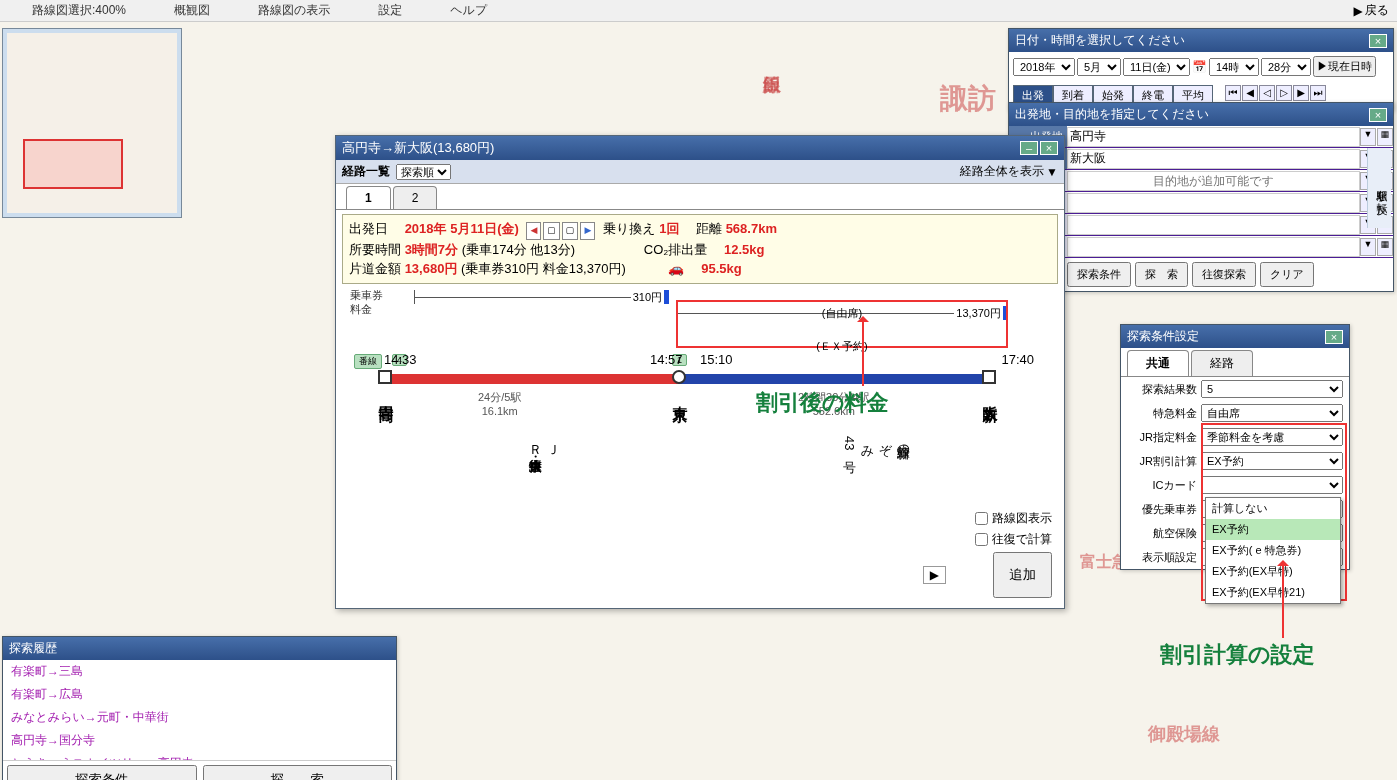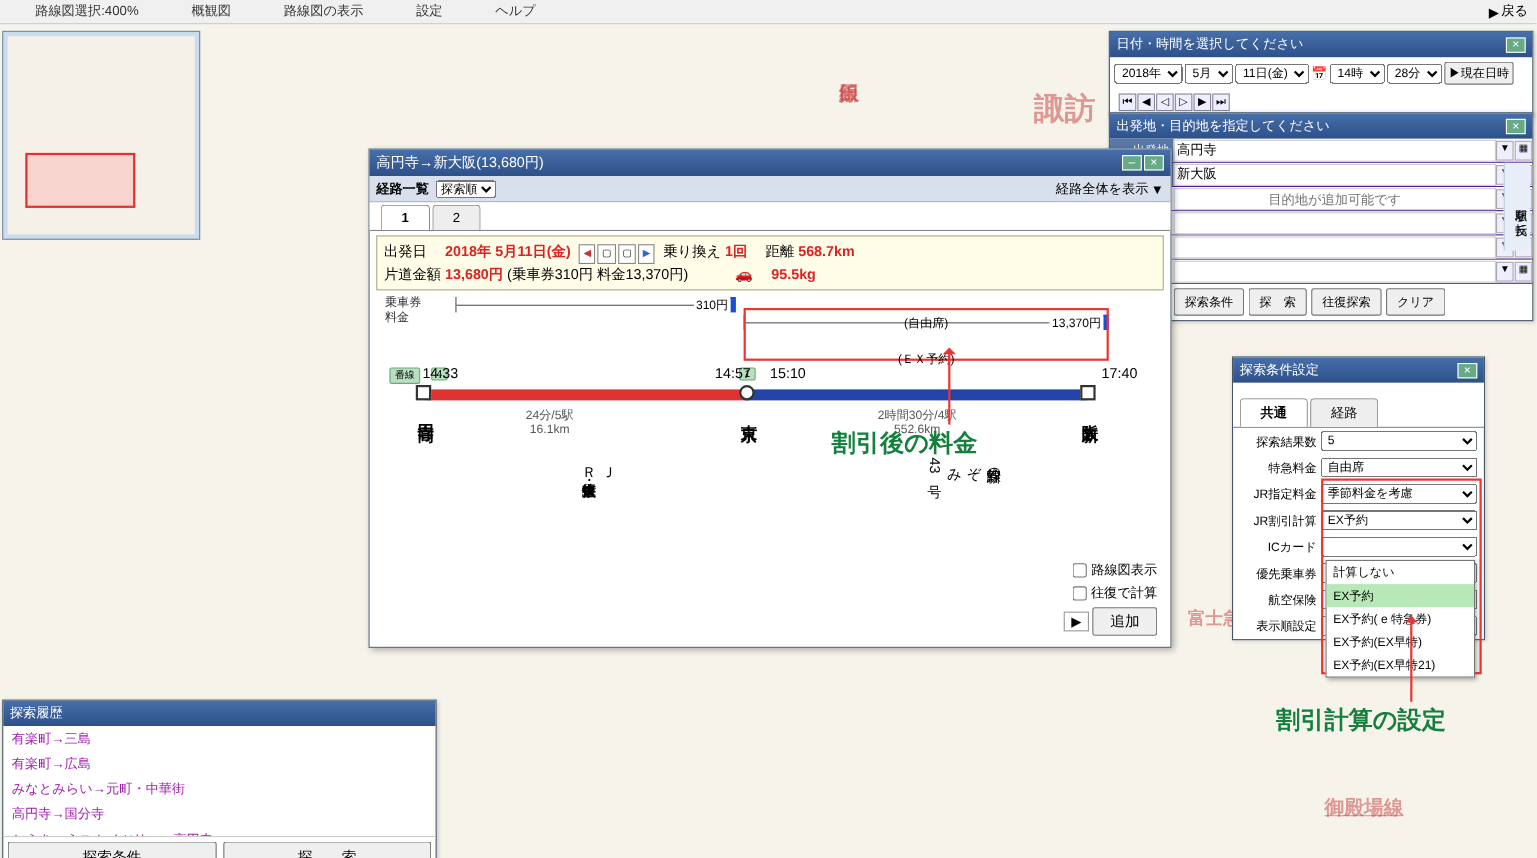--- a/index.html
+++ b/index.html
@@ -43,21 +43,21 @@
 .seg-badge { position:absolute; font-size:9px; background:#b8e0c0; border:1px solid #6a7; padding:0 4px; border-radius:2px;}
 .node { position:absolute; width:14px; height:14px; background:#fff; border:2px solid #333; top:-6px;}
 .node.circ{ border-radius:50%;}
 .bar { position:absolute; height:10px; top:-2px;}
 .train-name { position:absolute; writing-mode:vertical-rl; font-size:13px; top:60px;}
 .station-name { position:absolute; writing-mode:vertical-rl; font-size:15px; font-weight:bold; top:18px;}
 .time-lbl { position:absolute; top:-24px; font-size:13px;}
 .meta-lbl { position:absolute; top:14px; font-size:11px; color:#555; text-align:center;}
 .footer-controls { position:absolute; right:12px; bottom:10px; display:flex; flex-direction:column; gap:4px; align-items:flex-end;}
 .footer-controls label { display:flex; gap:4px; align-items:center;}
-.footer-controls button{ padding:2px 14px;}
+.footer-controls button{ padding:12px 14px;margin-left:44px;}
 
 
 .panel { position:absolute; border:1px solid #456; background:#fff; box-shadow:1px 1px 4px rgba(0,0,0,.2); z-index:55;}
 .panel .win-title{ font-size:12px;}
 .dt-panel { left:1008px; top:28px; width:386px;}
 .dt-row{ padding:4px; display:flex; gap:2px; align-items:center; flex-wrap:wrap;}
 .dt-row select, .dt-row button{ font-size:11px; padding:1px 2px;}
 .dt-type-btns { display:flex; gap:0; padding:4px;}
 .dt-type-btns span{ padding:2px 8px; border:1px solid #567; background:#eef; font-size:11px; cursor:pointer;}
 .dt-type-btns span.active{ background:#2d5089; color:#fff;}
@@ -69,21 +69,21 @@
 .od-row .lbl{ width:58px; background:#5878a8; color:#fff; padding:3px 4px; font-size:11px; text-align:right;}
 .od-row .lbl.lt{ background:#eef; color:#888;}
 .od-row input{ flex:1; border:1px solid #ccc; padding:2px; font-size:12px;}
 .od-row .btns{ display:flex; gap:1px;}
 .od-row .btns span{width:16px; height:18px; border:1px solid #aaa; background:#eef; font-size:9px; text-align:center;}
 .od-footer{ padding:4px; display:flex; gap:4px; align-items:center;}
 .od-footer button{ padding:3px 8px; font-size:11px;}
 .flip-btn { position:absolute; right:2px; top:22px; bottom:30px; width:24px; background:#e8eef8; border-left:1px solid #bcd; writing-mode:vertical-rl; text-align:center; padding:8px 2px; font-size:11px;}
 
 .cond-panel{ left:1120px; top:324px; width:230px; z-index:70;}
-.cond-panel .tabs{ padding:14px 0 0 6px;}
+.cond-panel .tabs{ padding:2px 0 0 6px;}
 .cond-row{ display:flex; padding:3px 6px; align-items:center; gap:4px; font-size:11px;}
 .cond-row .cl{ width:70px; text-align:right;}
 .cond-row select, .cond-row input{ flex:1; font-size:11px; padding:1px;}
 .dropdown-open{ position:absolute; left:84px; top:120px; width:136px; background:#fff; border:1px solid #777; box-shadow:2px 2px 4px rgba(0,0,0,.3); z-index:5;}
 .dropdown-open div{ padding:3px 6px; font-size:11px; }
 .dropdown-open div.sel{ background:#b8e8b8;}
 .red-highlight-box{ position:absolute; border:2px solid #e33; pointer-events:none;}
 
 
 .hist-panel{ left:2px; top:636px; width:395px; z-index:50;}
@@ -108,21 +108,21 @@
   <span class="menubar-item">ヘルプ</span>
   <span class="menubar-right">
     <span>▶</span>
     <span>戻る</span>
   </span>
 </div>
 
 <div class="map-bg">
   <span class="hlbl" style="left:940px;top:14px;margin-top:44px;">諏訪</span>
   <span class="hlbl" style="left:760px;top:40px;writing-mode:vertical-rl;font-size:18px;">飯田線</span>
-  <span class="hlbl" style="left:1204px;top:700px;font-size:18px;text-decoration:underline;">御殿場線</span>
+  <span class="hlbl" style="left:1148px;top:700px;font-size:18px;">御殿場線</span>
   <span class="hlbl" style="left:1080px;top:530px;font-size:16px;">富士急</span>
 </div>
 
 <div class="overview-map">
   <div class="inner"></div>
   <div class="highlight"></div>
 </div>
 
 <div class="route-window">
   <div class="win-title">
@@ -149,20 +149,27 @@
       <span class="transfer-icons">
           <span style="color:#c33;">◀</span>
           <span>▢</span>
           <span>▢</span>
           <span style="color:#36c;">▶</span>
         </span>
       <span>乗り換え</span>
       <span class="red">1回</span>　
       <span>距離</span>
       <span class="red">568.7km</span>
+    </div>
+    <div>
+      <span>所要時間</span>
+      <span class="red">3時間7分</span>
+      <span>(乗車174分 他13分)</span>　　　　　
+      <span>CO₂排出量</span>　
+      <span class="red">12.5kg</span>
     </div>
     <div>
       <span>片道金額</span>
       <span class="red">13,680円</span>
       <span>(乗車券310円 料金13,370円)</span>
       　　　<span style="color:#888;">🚗</span>　
       <span class="red">95.5kg</span>
     </div>
   </div>
 
@@ -238,20 +245,27 @@
   <div class="dt-row">
     <select><option>2018年</option></select>
     <select><option>5月</option></select>
     <select><option>11日(金)</option></select>
     <span>📅</span>
     <select><option>14時</option></select>
     <select><option>28分</option></select>
     <button>▶<span>現在日時</span></button>
   </div>
   <div style="display:flex;">
+    <div class="dt-type-btns">
+      <span class="active">出発</span>
+      <span>到着</span>
+      <span>始発</span>
+      <span>終電</span>
+      <span>平均</span>
+    </div>
     <div class="dt-nav" style="padding:4px;">
       <span>⏮</span>
       <span>◀</span>
       <span>◁</span>
       <span>▷</span>
       <span>▶</span>
       <span>⏭</span>
     </div>
   </div>
 </div>

